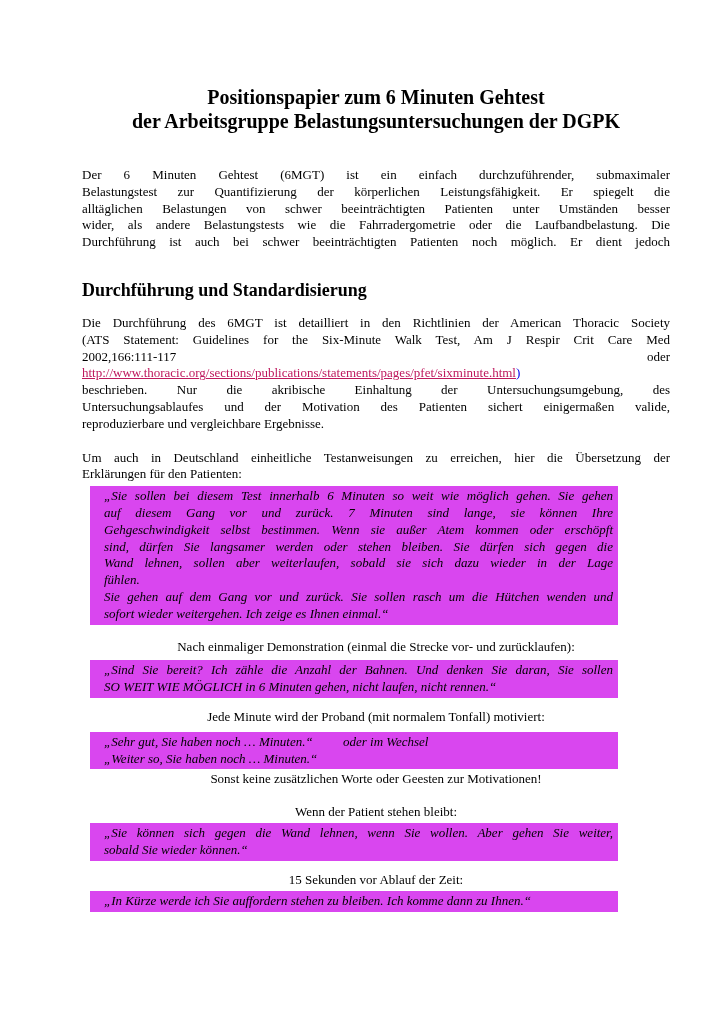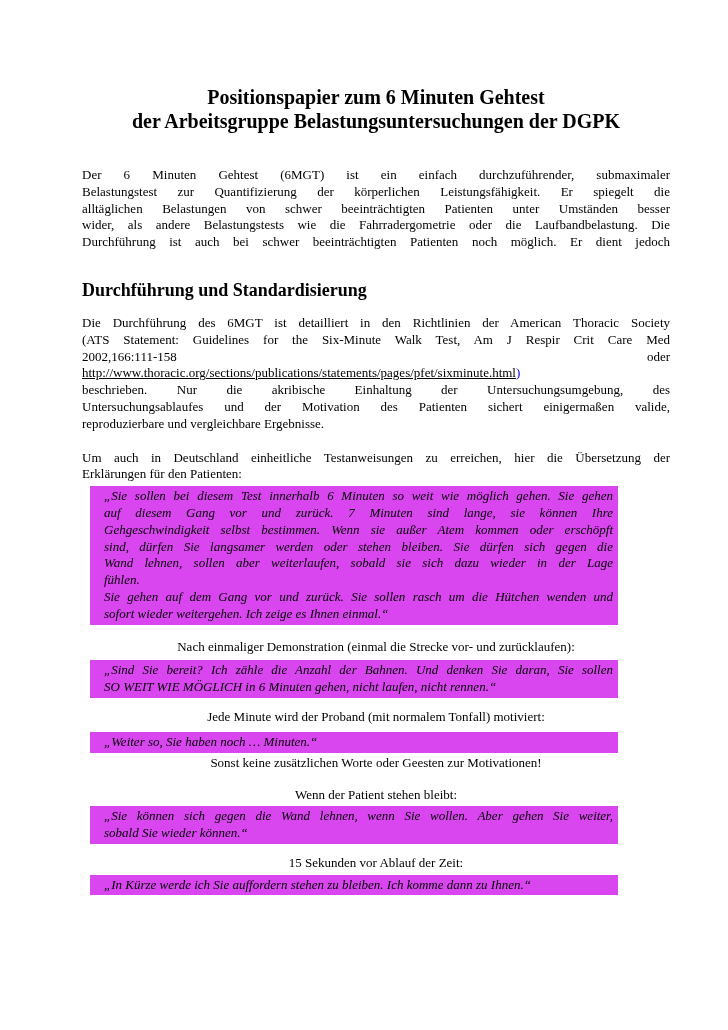--- a/index.html
+++ b/index.html
@@ -51,21 +51,21 @@
   .q4 { margin-top: 2px; }
   .q5 { margin-top: 3px; }
 
   .lbl { line-height: 16.8px; text-align: center; }
   .lbl-demo  { margin-top: 14px; }
   .lbl-min   { margin-top: 11px; }
   .lbl-extra { margin-top: 2px; }
   .lbl-stop  { margin-top: 16px; }
   .lbl-15    { margin-top: 11px; }
 
-  .link  { color: #000000; text-decoration: underline; cursor: pointer; }
+  .link  { color: #be185d; text-decoration: underline; cursor: pointer; }
   .paren { color: #0000EE; text-decoration: none; }
   .tab-left { display: inline-block; width: 239px; }
 </style>
 </head>
 <body>
 
 <div class="page">
   <div class="content">
 
     <h1 class="title">
@@ -80,21 +80,21 @@
       <div class="ln j">wider, als andere Belastungstests wie die Fahrradergometrie oder die Laufbandbelastung. Die</div>
       <div class="ln j">Durchführung ist auch bei schwer beeinträchtigten Patienten noch möglich. Er dient jedoch</div>
     </div>
 
     <h2 class="sec">Durchführung und Standardisierung</h2>
 
     <div class="para-ats">
       <div class="ln j">Die Durchführung des 6MGT ist detailliert in den Richtlinien der American Thoracic Society</div>
       <div class="ln j">(ATS Statement: Guidelines for the Six-Minute Walk Test, Am J Respir Crit Care Med</div>
       <div class="ln spread">
-        <span>2002,166:111-158</span>
+        <span>2002,166:111-117</span>
         <span>oder</span>
       </div>
       <div class="ln">
         <a class="link" href="#">http://www.thoracic.org/sections/publications/statements/pages/pfet/sixminute.html</a><span class="paren">)</span>
       </div>
       <div class="ln j">beschrieben. Nur die akribische Einhaltung der Untersuchungsumgebung, des</div>
       <div class="ln j">Untersuchungsablaufes und der Motivation des Patienten sichert einigermaßen valide,</div>
       <div class="ln">reproduzierbare und vergleichbare Ergebnisse.</div>
     </div>
 
@@ -117,20 +117,23 @@
     <div class="lbl lbl-demo">Nach einmaliger Demonstration (einmal die Strecke vor- und zurücklaufen):</div>
 
     <div class="quote q2">
       <div class="ln j">„Sind Sie bereit? Ich zähle die Anzahl der Bahnen. Und denken Sie daran, Sie sollen</div>
       <div class="ln">SO WEIT WIE MÖGLICH in 6 Minuten gehen, nicht laufen, nicht rennen.“</div>
     </div>
 
     <div class="lbl lbl-min">Jede Minute wird der Proband (mit normalem Tonfall) motiviert:</div>
 
     <div class="quote q3">
+      <div class="ln">
+        <span class="tab-left">„Sehr gut, Sie haben noch … Minuten.“</span><span>oder im Wechsel</span>
+      </div>
       <div class="ln">„Weiter so, Sie haben noch … Minuten.“</div>
     </div>
 
     <div class="lbl lbl-extra">Sonst keine zusätzlichen Worte oder Geesten zur Motivationen!</div>
 
     <div class="lbl lbl-stop">Wenn der Patient stehen bleibt:</div>
 
     <div class="quote q4">
       <div class="ln j">„Sie können sich gegen die Wand lehnen, wenn Sie wollen. Aber gehen Sie weiter,</div>
       <div class="ln">sobald Sie wieder können.“</div>

